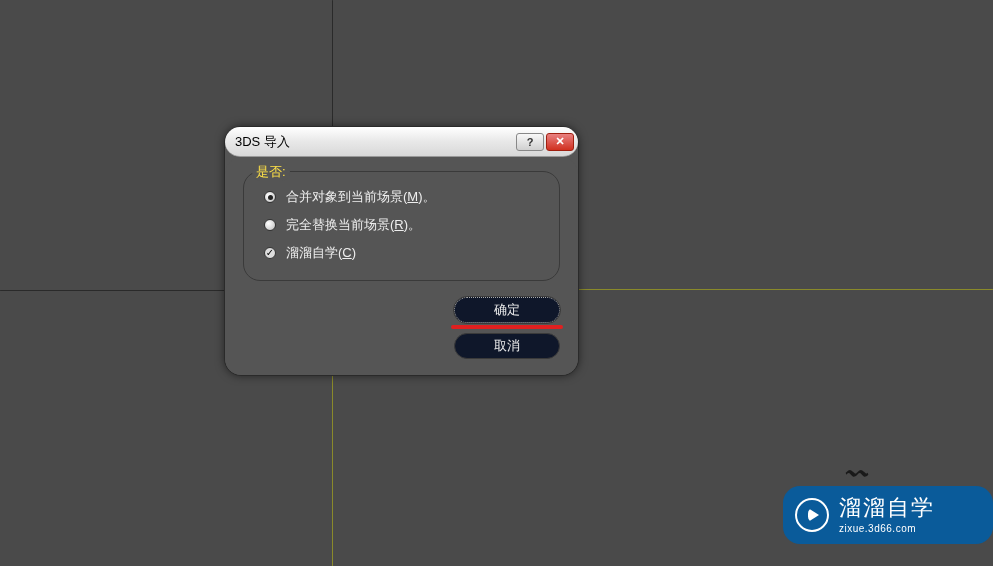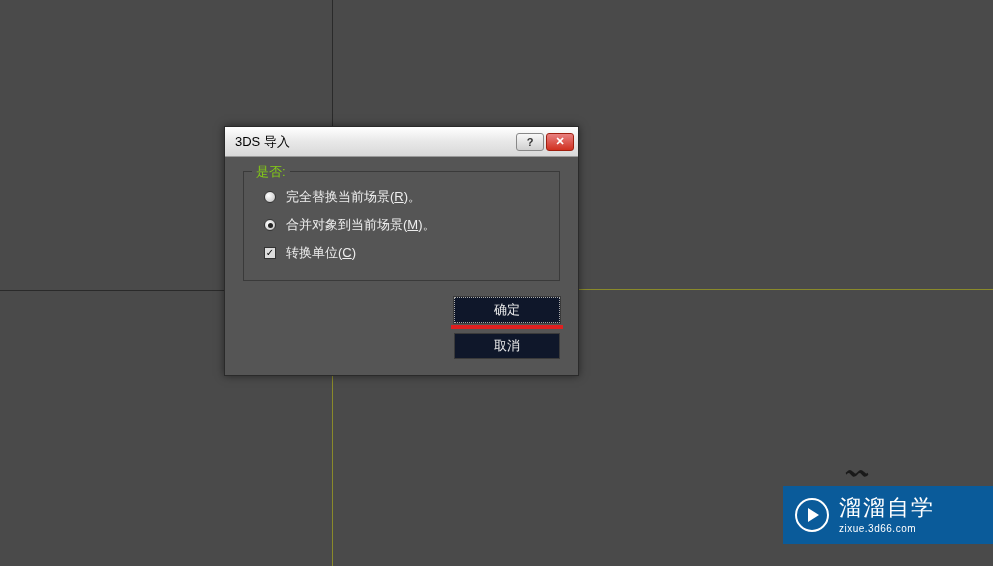--- a/index.html
+++ b/index.html
@@ -1,18 +1,19 @@
 <!DOCTYPE html>
 <html><head>
   <meta charset="utf-8">
   <style>
     * {
       margin: 0;
       padding: 0;
       box-sizing: border-box;
+      border-radius: 17px;
     }
     
     body {
       width: 993px;
       height: 566px;
       background: #4a4a4a;
       font-family: "Microsoft YaHei", "SimSun", sans-serif;
       font-size: 13px;
       overflow: hidden;
       position: relative;
@@ -106,21 +107,21 @@
       padding: 16px 20px 18px 20px;
       position: relative;
     }
     
     .fieldset-legend {
       position: absolute;
       top: -9px;
       left: 8px;
       background: #555555;
       padding: 0 4px;
-      color: #84cc16;
+      color: #fde047;
       font-size: 13px;
     }
     
     .option-row {
       display: flex;
       align-items: center;
       color: #eee;
       margin-bottom: 10px;
       font-size: 13px;
     }
@@ -285,36 +286,36 @@
     <div class="titlebar-btn btn-close">
       <span>✕</span>
     </div>
   </div>
 
   <div class="dialog-body">
     <div class="fieldset">
       <div class="fieldset-legend">是否:</div>
 
       <div class="option-row">
-        <div class="radio-outer"></div>
-        <span><span>完全替换当前场景(</span><span class="underline">R</span><span>)。</span></span>
-      </div>
-
-      <div class="option-row">
         <div class="radio-outer">
           <div class="radio-inner"></div>
         </div>
         <span><span>合并对象到当前场景(</span><span class="underline">M</span><span>)。</span></span>
       </div>
 
+      <div class="option-row">
+        <div class="radio-outer"></div>
+        <span><span>完全替换当前场景(</span><span class="underline">R</span><span>)。</span></span>
+      </div>
+
       <div class="option-row" style="margin-bottom:0;">
         <div class="checkbox">
           <span>✓</span>
         </div>
-        <span><span>转换单位(</span><span class="underline">C</span><span>)</span></span>
+        <span><span>溜溜自学(</span><span class="underline">C</span><span>)</span></span>
       </div>
     </div>
 
     <div class="button-area">
       <div class="btn-wrapper">
         <button class="dlg-btn focused">确定</button>
         <div class="red-underline"></div>
       </div>
       <button class="dlg-btn">取消</button>
     </div>

